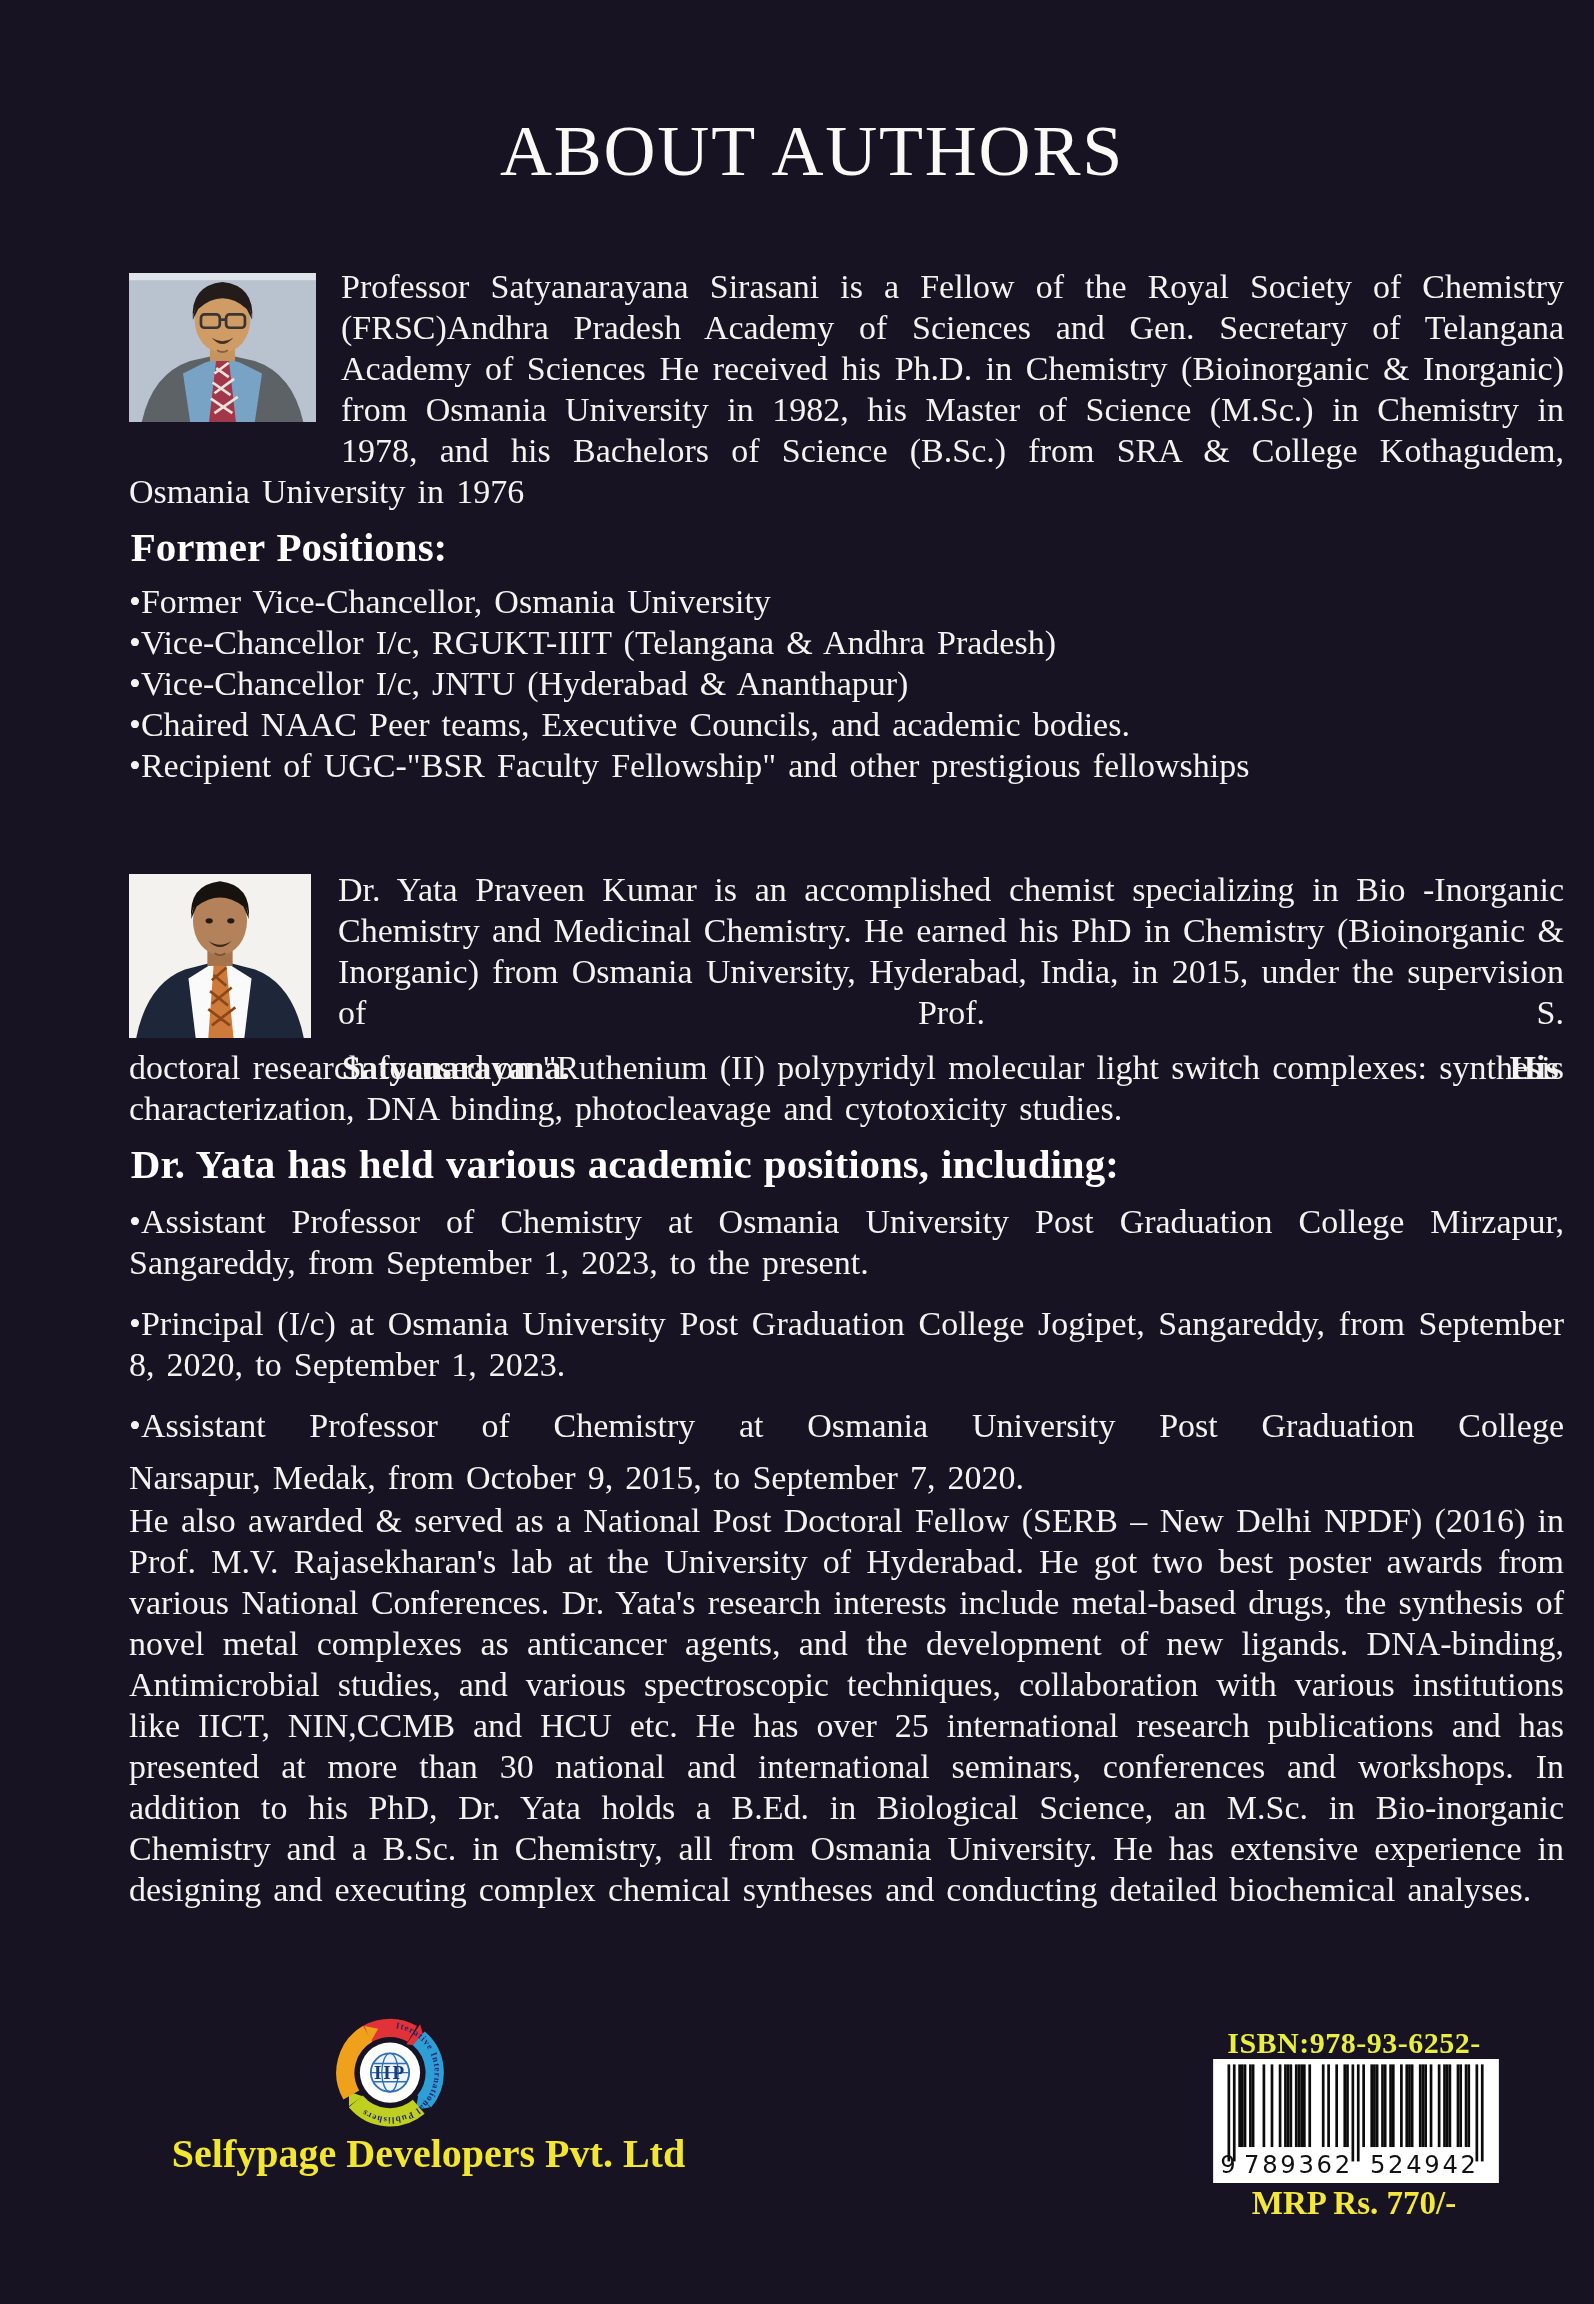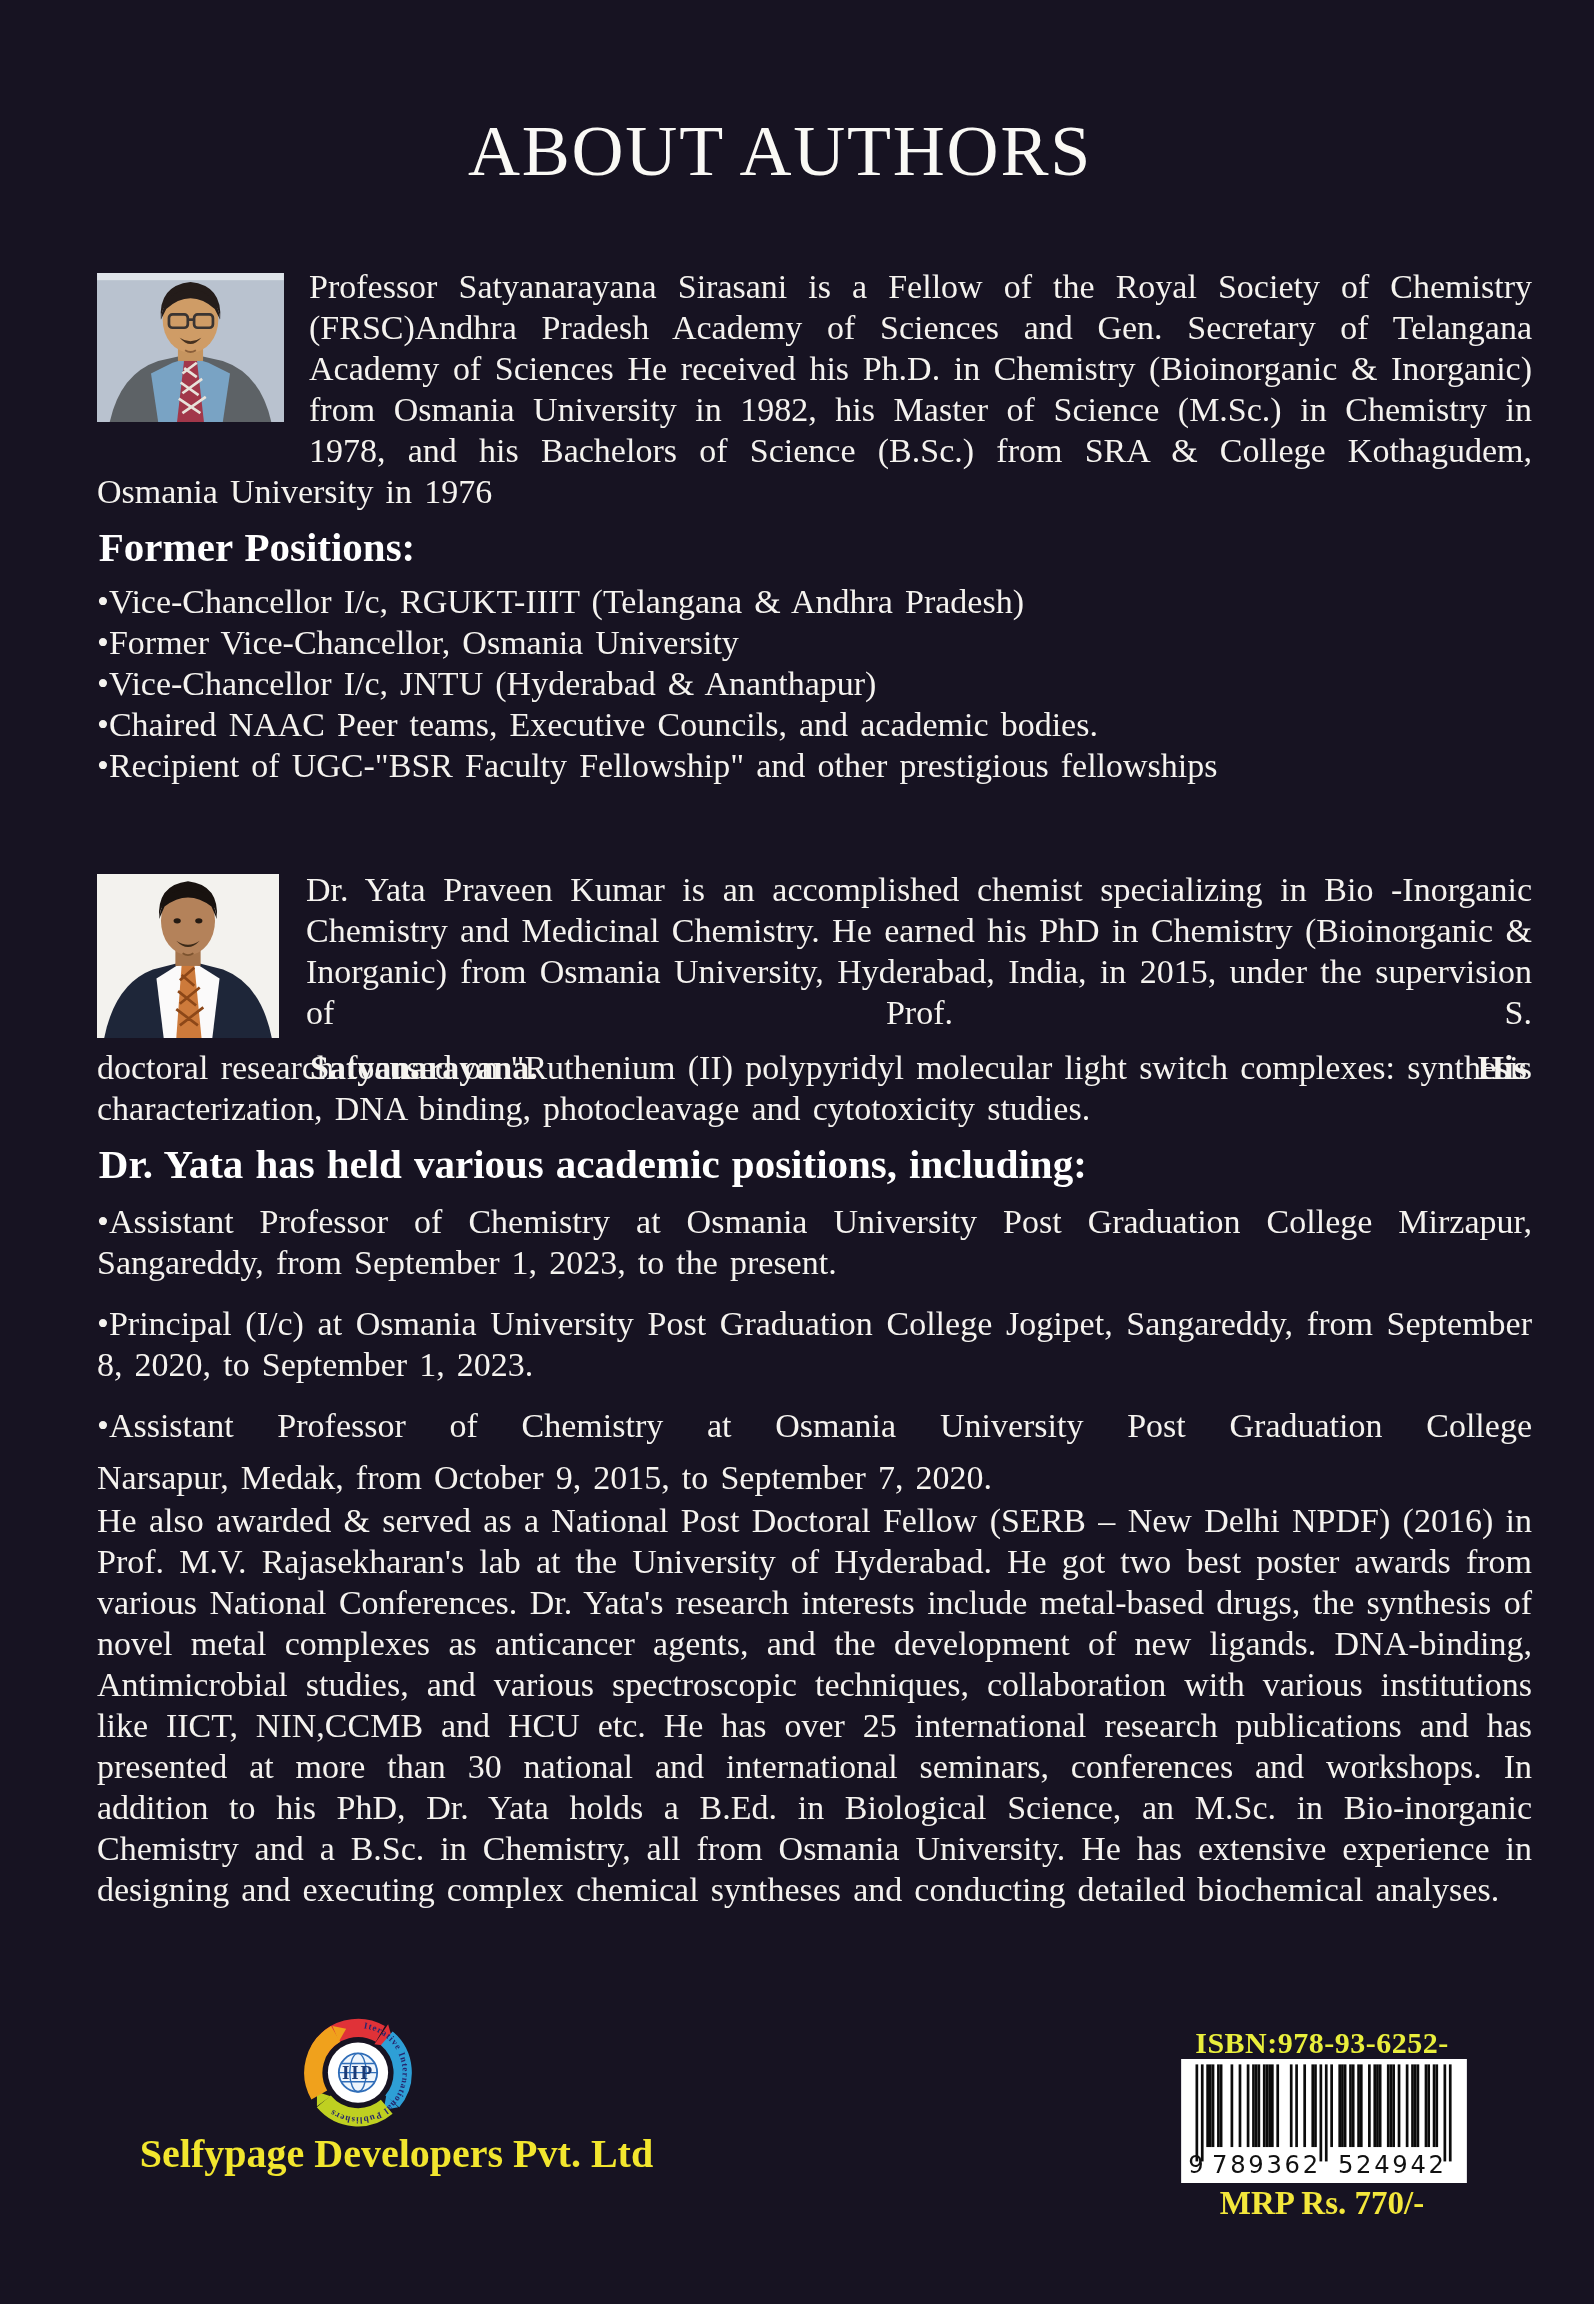--- a/index.html
+++ b/index.html
@@ -1,19 +1,20 @@
 <!DOCTYPE html>
 <html style="font-size:14.4px"><head>
 <meta charset="utf-8">
 <style>
   html,body{margin:0;padding:0;background:#171322;}
   .page{
     position:relative;width:1560px;height:2304px;overflow:hidden;
     background:#171322;color:#f5f3ef;
     font-family:"Liberation Serif", serif;
+    margin-left:32px;
   }
   .title{
     position:absolute;top:113px;left:0;width:100%;
     text-align:center;font-size:72px;line-height:76px;font-weight:normal;
     letter-spacing:1.8px;color:#faf9f5;margin:0;
   }
   .sec{
     position:absolute;left:97px;width:1435px;
     font-size:34px;line-height:41px;text-align:justify;word-spacing:3.6px;
   }
@@ -75,22 +76,22 @@
       <path d="M71 52 Q74 20 104 18 Q134 20 137 52 L131 40 Q118 28 104 28 Q90 28 77 40 Z" fill="#241c1a"></path>
       <rect x="80" y="46" width="21" height="15" rx="4" fill="none" stroke="#3a3432" stroke-width="3"></rect>
       <rect x="108" y="46" width="21" height="15" rx="4" fill="none" stroke="#3a3432" stroke-width="3"></rect>
       <line x1="101" y1="52" x2="108" y2="52" stroke="#3a3432" stroke-width="3"></line>
       <path d="M92 72 Q104 80 116 72 Q104 86 92 72 Z" fill="#46311f"></path>
       <path d="M98 86 Q104 90 110 86" stroke="#8a5f3a" stroke-width="2" fill="none"></path>
     </svg>
     <p class="bio">Professor Satyanarayana Sirasani is a Fellow of the Royal Society of Chemistry (FRSC)Andhra Pradesh Academy of Sciences and Gen. Secretary of Telangana Academy of Sciences He received his Ph.D. in Chemistry (Bioinorganic &amp; Inorganic) from Osmania University in 1982, his Master of Science (M.Sc.) in Chemistry in 1978, and his Bachelors of Science (B.Sc.) from SRA &amp; College Kothagudem, Osmania University in 1976</p>
     <h2 class="yellow-heading">Former Positions:</h2>
     <div class="bullets1">
+      <p class="bullet-line">•Former Vice-Chancellor, Osmania University</p>
       <p class="bullet-line">•Vice-Chancellor I/c, RGUKT-IIIT  (Telangana &amp; Andhra Pradesh)</p>
-      <p class="bullet-line">•Former Vice-Chancellor, Osmania University</p>
       <p class="bullet-line">•Vice-Chancellor I/c, JNTU (Hyderabad &amp; Ananthapur)</p>
       <p class="bullet-line">•Chaired NAAC Peer teams, Executive Councils, and academic bodies.</p>
       <p class="bullet-line">•Recipient of UGC-"BSR Faculty Fellowship" and other prestigious fellowships</p>
     </div>
   </section>
 
   <section class="sec" id="sec2">
     <svg class="photo p2" viewBox="0 0 202 182" aria-hidden="true">
       <rect x="0" y="0" width="202" height="182" fill="#f3f2ee"></rect>
       <path d="M8 182 Q20 122 62 106 L101 96 L140 106 Q182 122 194 182 Z" fill="#1e2639"></path>

